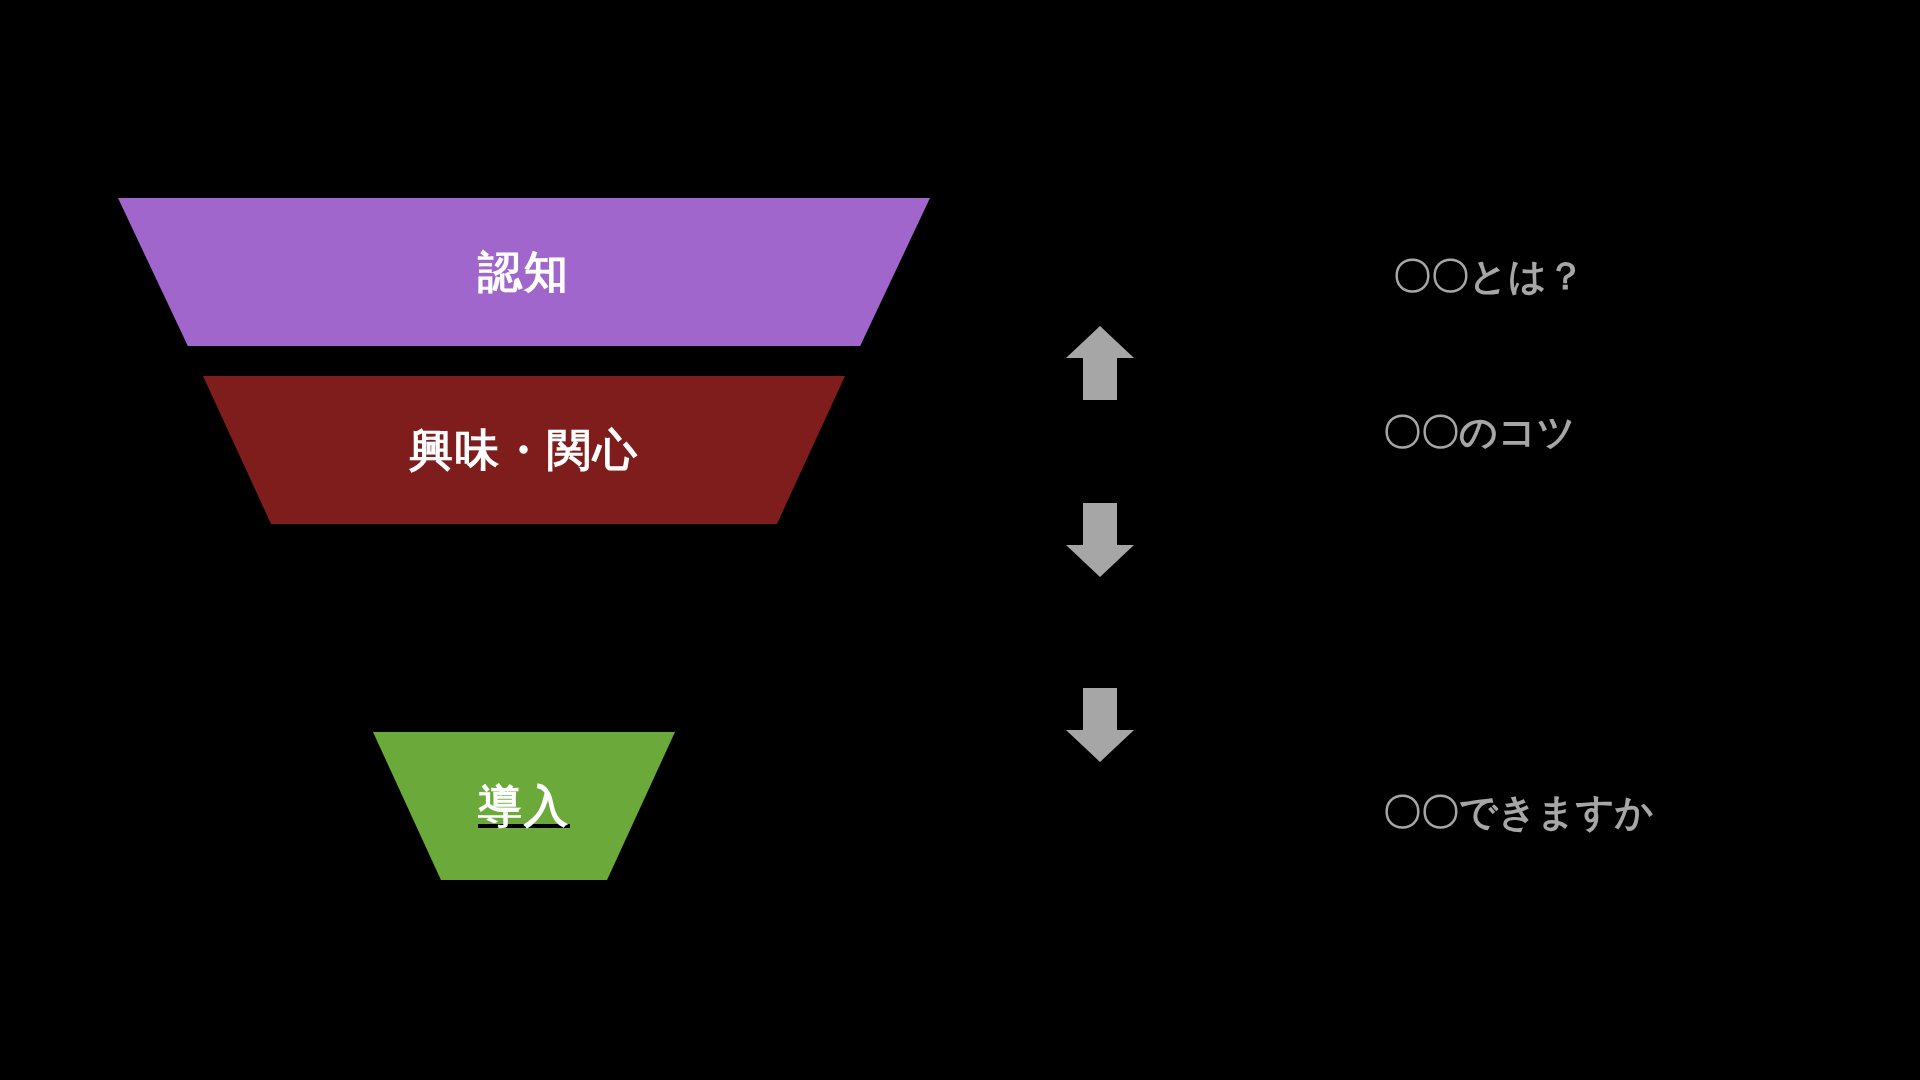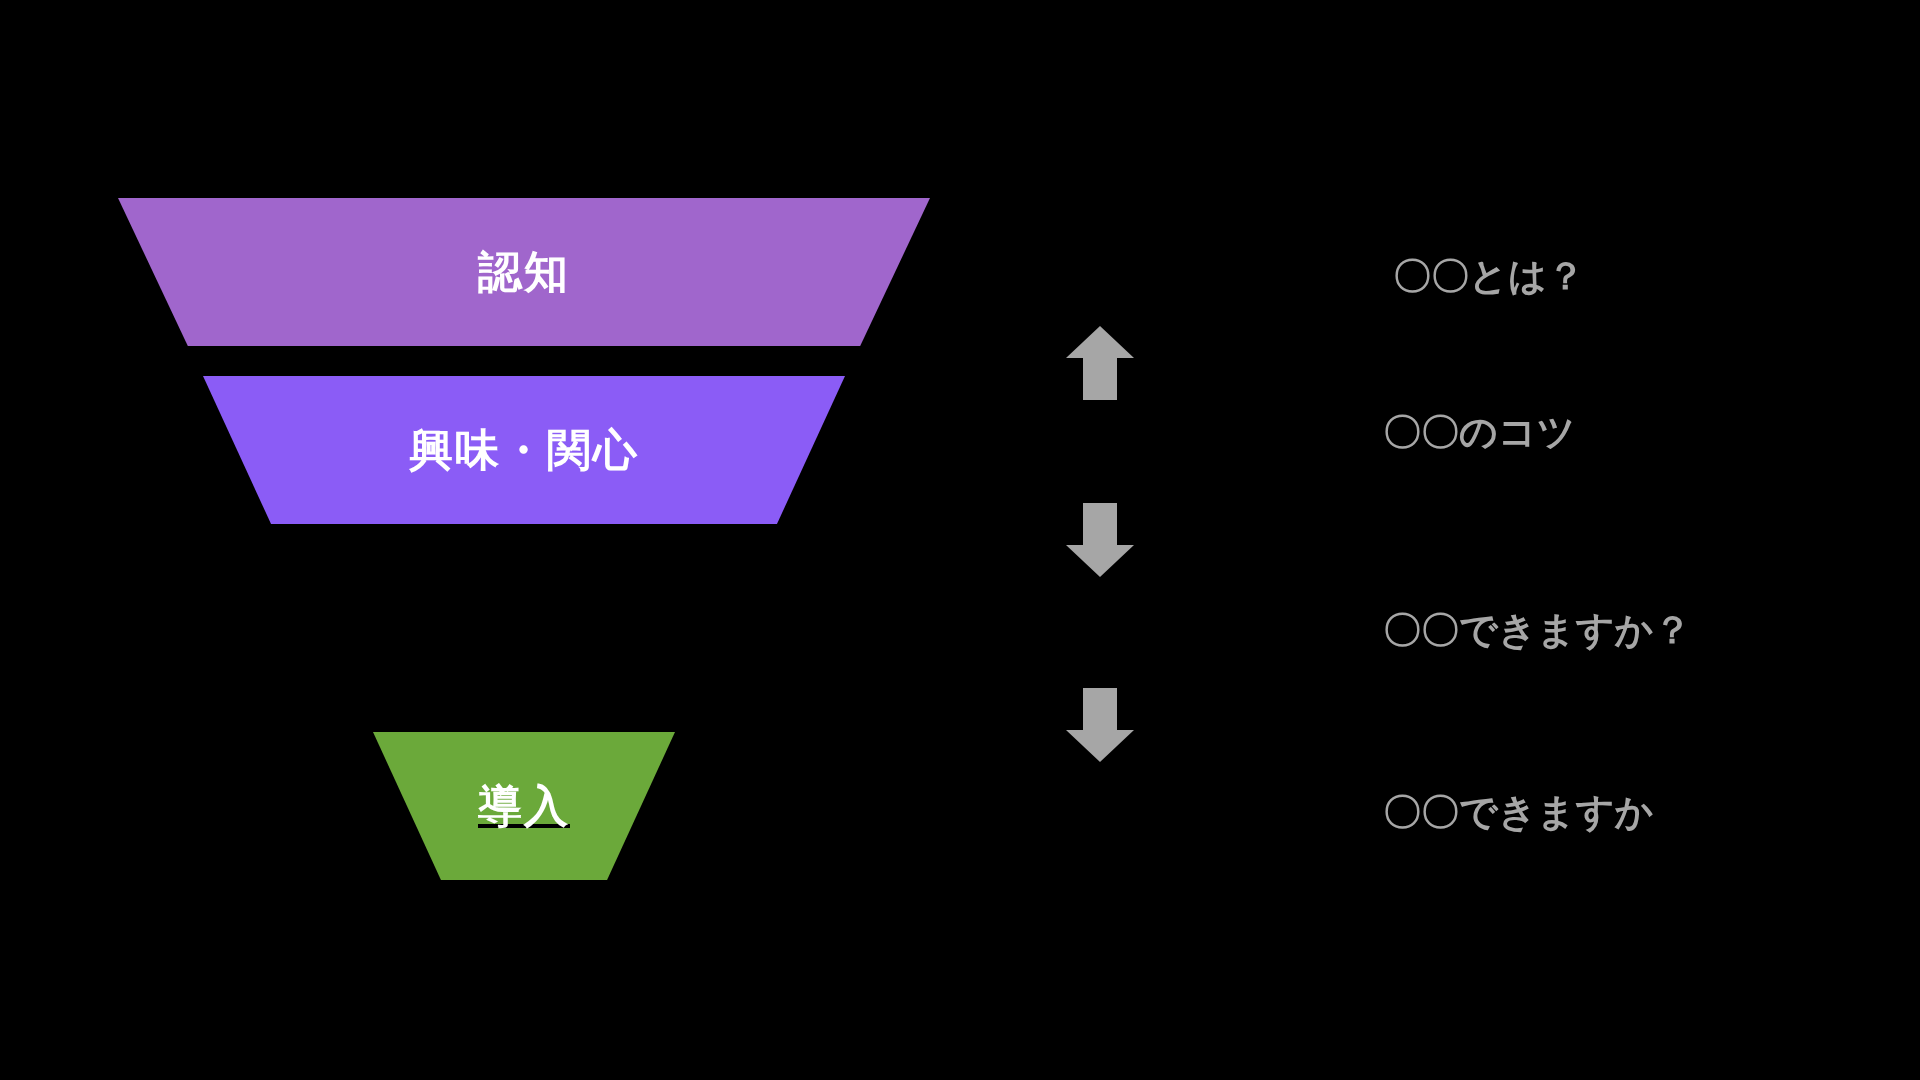--- a/index.html
+++ b/index.html
@@ -54,21 +54,21 @@
 </style>
 </head>
 <body>
 
 <div class="canvas">
 
   <div class="stage stage1" style="background: rgb(160, 102, 204);">
     <span class="stage-label" style="color: rgb(255, 255, 255);">認知</span>
   </div>
 
-  <div class="stage stage2" style="background: #8b5cf6;">
+  <div class="stage stage2" style="background: #7f1d1d;">
     <span class="stage-label" style="color: rgb(255, 255, 255);">興味・関心</span>
   </div>
 
 
   <div class="stage stage4" style="background: rgb(107, 169, 58);">
     <span class="stage-label" style="color: rgb(255, 255, 255);">導入</span>
   </div>
 
   <svg class="arrow arrow-up" viewBox="0 0 68 74" xmlns="http://www.w3.org/2000/svg">
     <polygon points="34,0 68,32 51,32 51,74 17,74 17,32 0,32" fill="#A6A6A6"></polygon>
@@ -83,21 +83,18 @@
   </svg>
 
   <div class="annotation ann1" style="color: rgb(166, 166, 166); margin-left: 10px;">
     <div>〇〇とは？</div>
   </div>
 
   <div class="annotation ann2" style="color: rgb(166, 166, 166);">
     <div>〇〇のコツ</div>
   </div>
 
-  <div class="annotation ann3" style="color: rgb(166, 166, 166);">
-    <div>〇〇できますか？</div>
-  </div>
 
   <div class="annotation ann4" style="color: rgb(166, 166, 166);">
     <div>〇〇できますか</div>
   </div>
 
 </div>
 
 </body></html>

